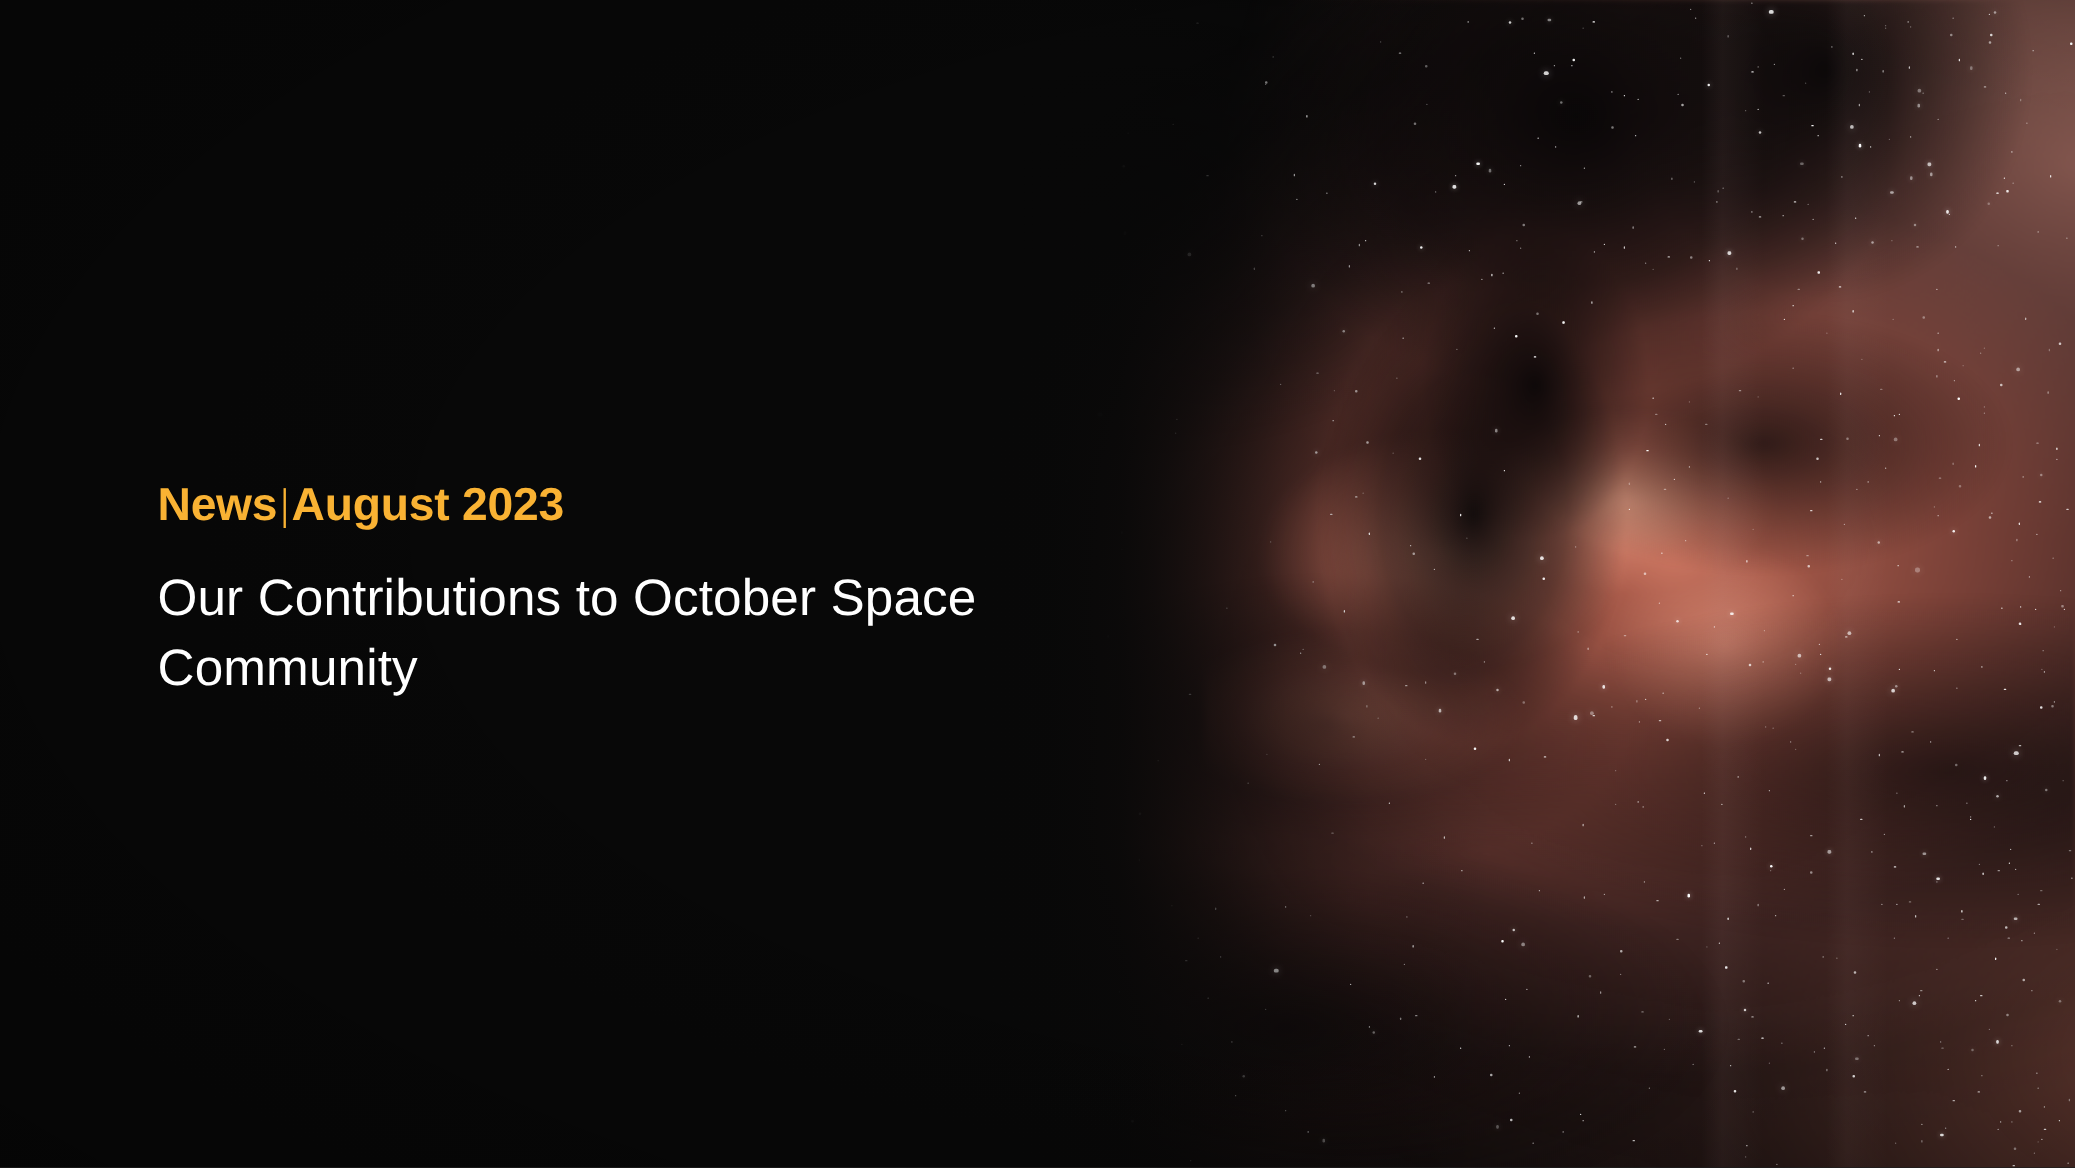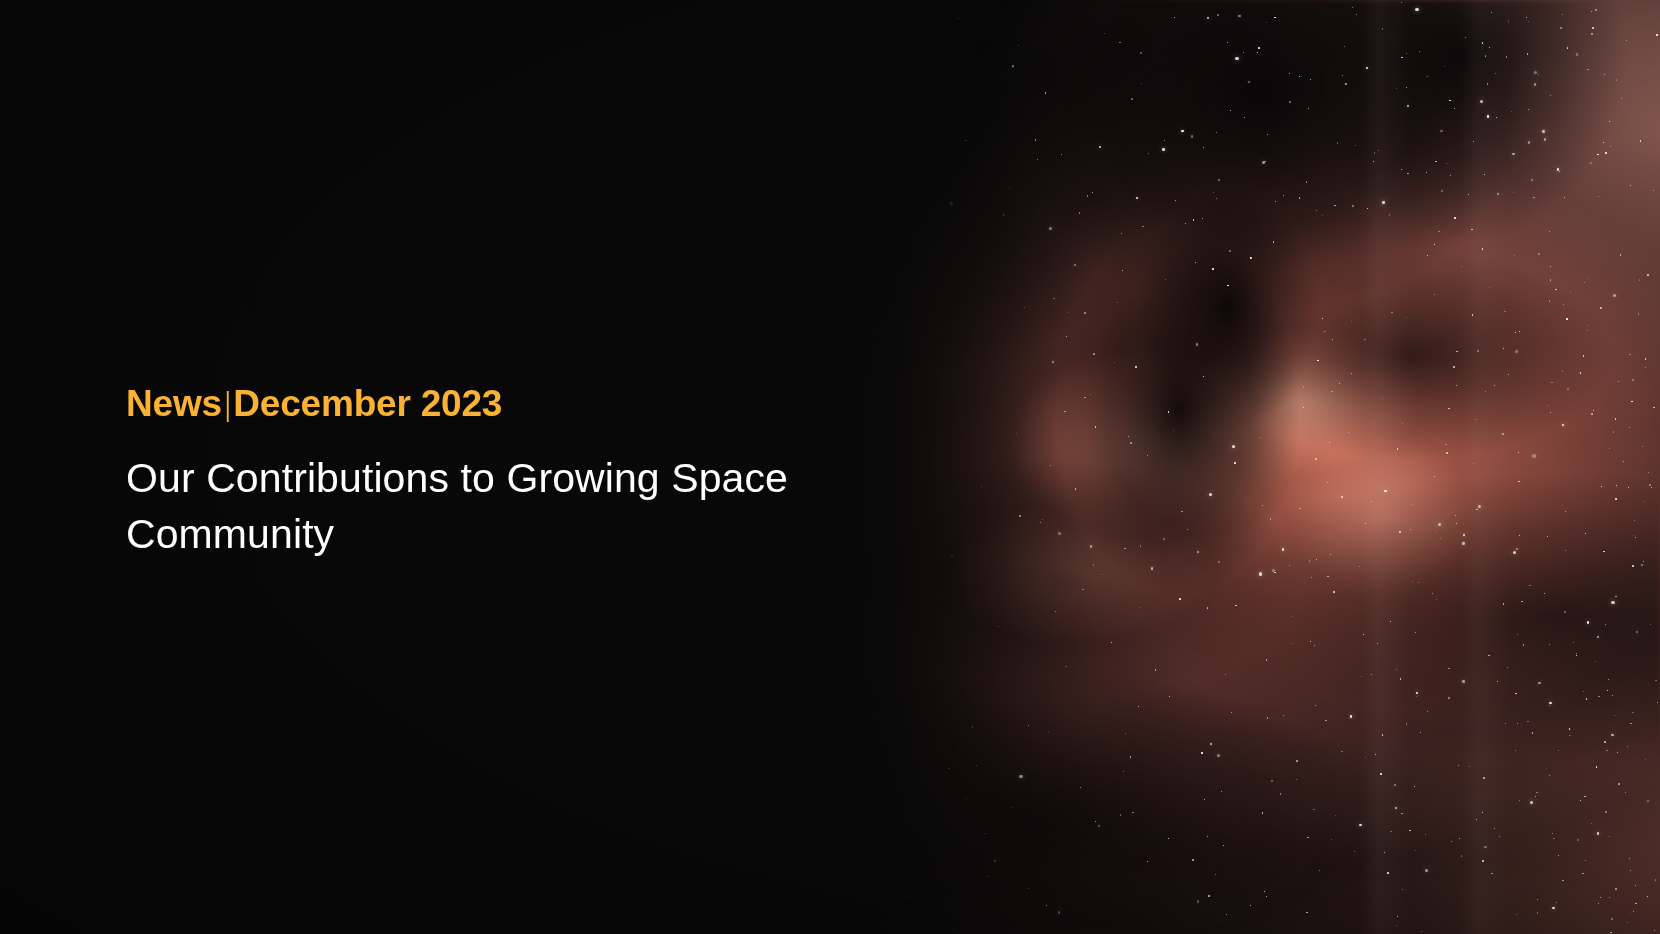--- a/index.html
+++ b/index.html
@@ -780,17 +780,17 @@
         <span class="star" style="left: 1443.5px; top: 65.7px; width: 1.2px; height: 1.2px; opacity: 0.318;"></span>
         <span class="star" style="left: 1352px; top: 205.2px; width: 1.7px; height: 1.7px; opacity: 0.449;"></span>
         <span class="star" style="left: 1536.6px; top: 899.2px; width: 1.2px; height: 1.2px; opacity: 0.687;"></span>
         <span class="star" style="left: 1382.3px; top: 201.4px; width: 2.4px; height: 2.4px; opacity: 0.813; box-shadow: rgba(255, 255, 255, 0.55) 0px 0px 4.1px;"></span>
       </div>
     <div class="nebula-fade"></div>
     <div class="nebula-vignette"></div>
   </div>
 
   <div class="hero-copy">
-    <p class="eyebrow"><span>News</span><span class="sep">|</span><span>December 2023</span></p>
-    <h1 class="headline">Our Contributions to Growing Space Community</h1>
+    <p class="eyebrow"><span>News</span><span class="sep">|</span><span>August 2023</span></p>
+    <h1 class="headline">Our Contributions to October Space Community</h1>
   </div>
 
 </div>
 
 </body></html>

